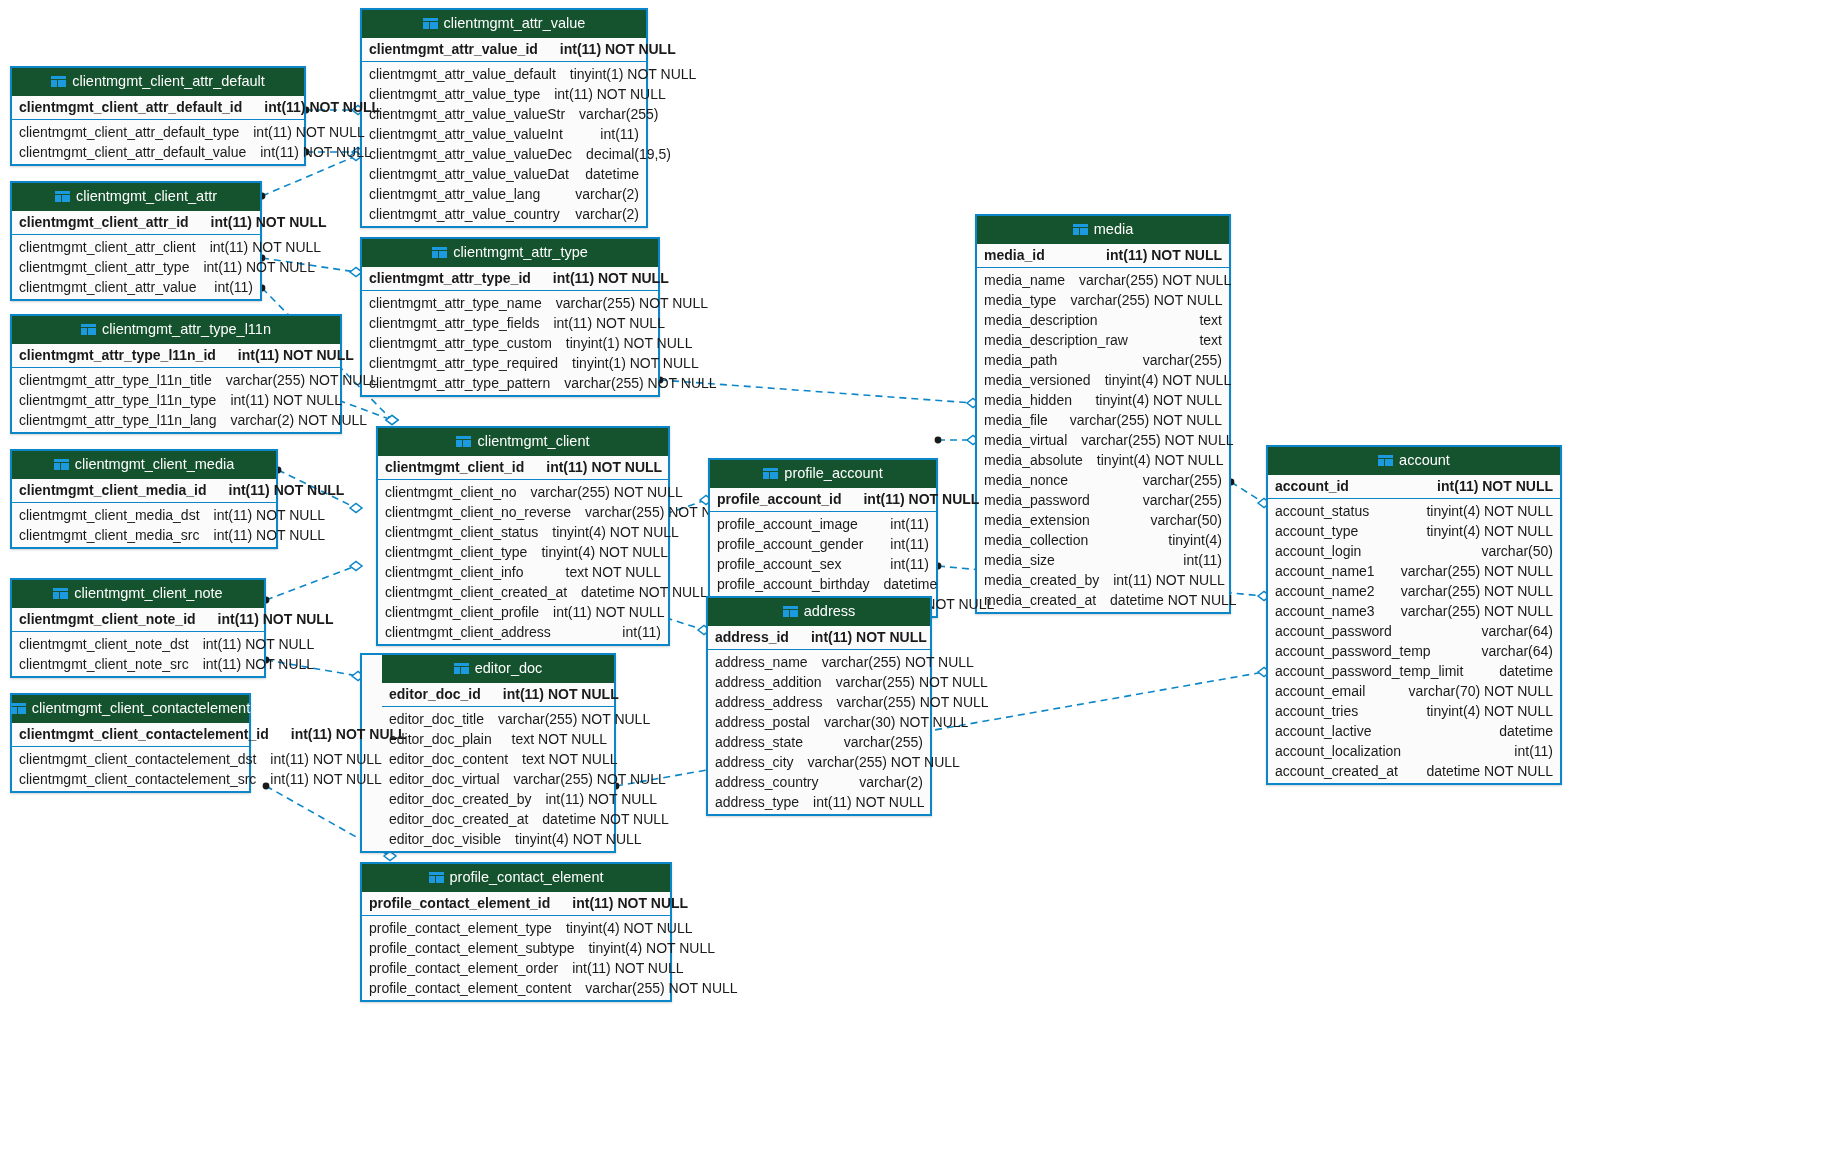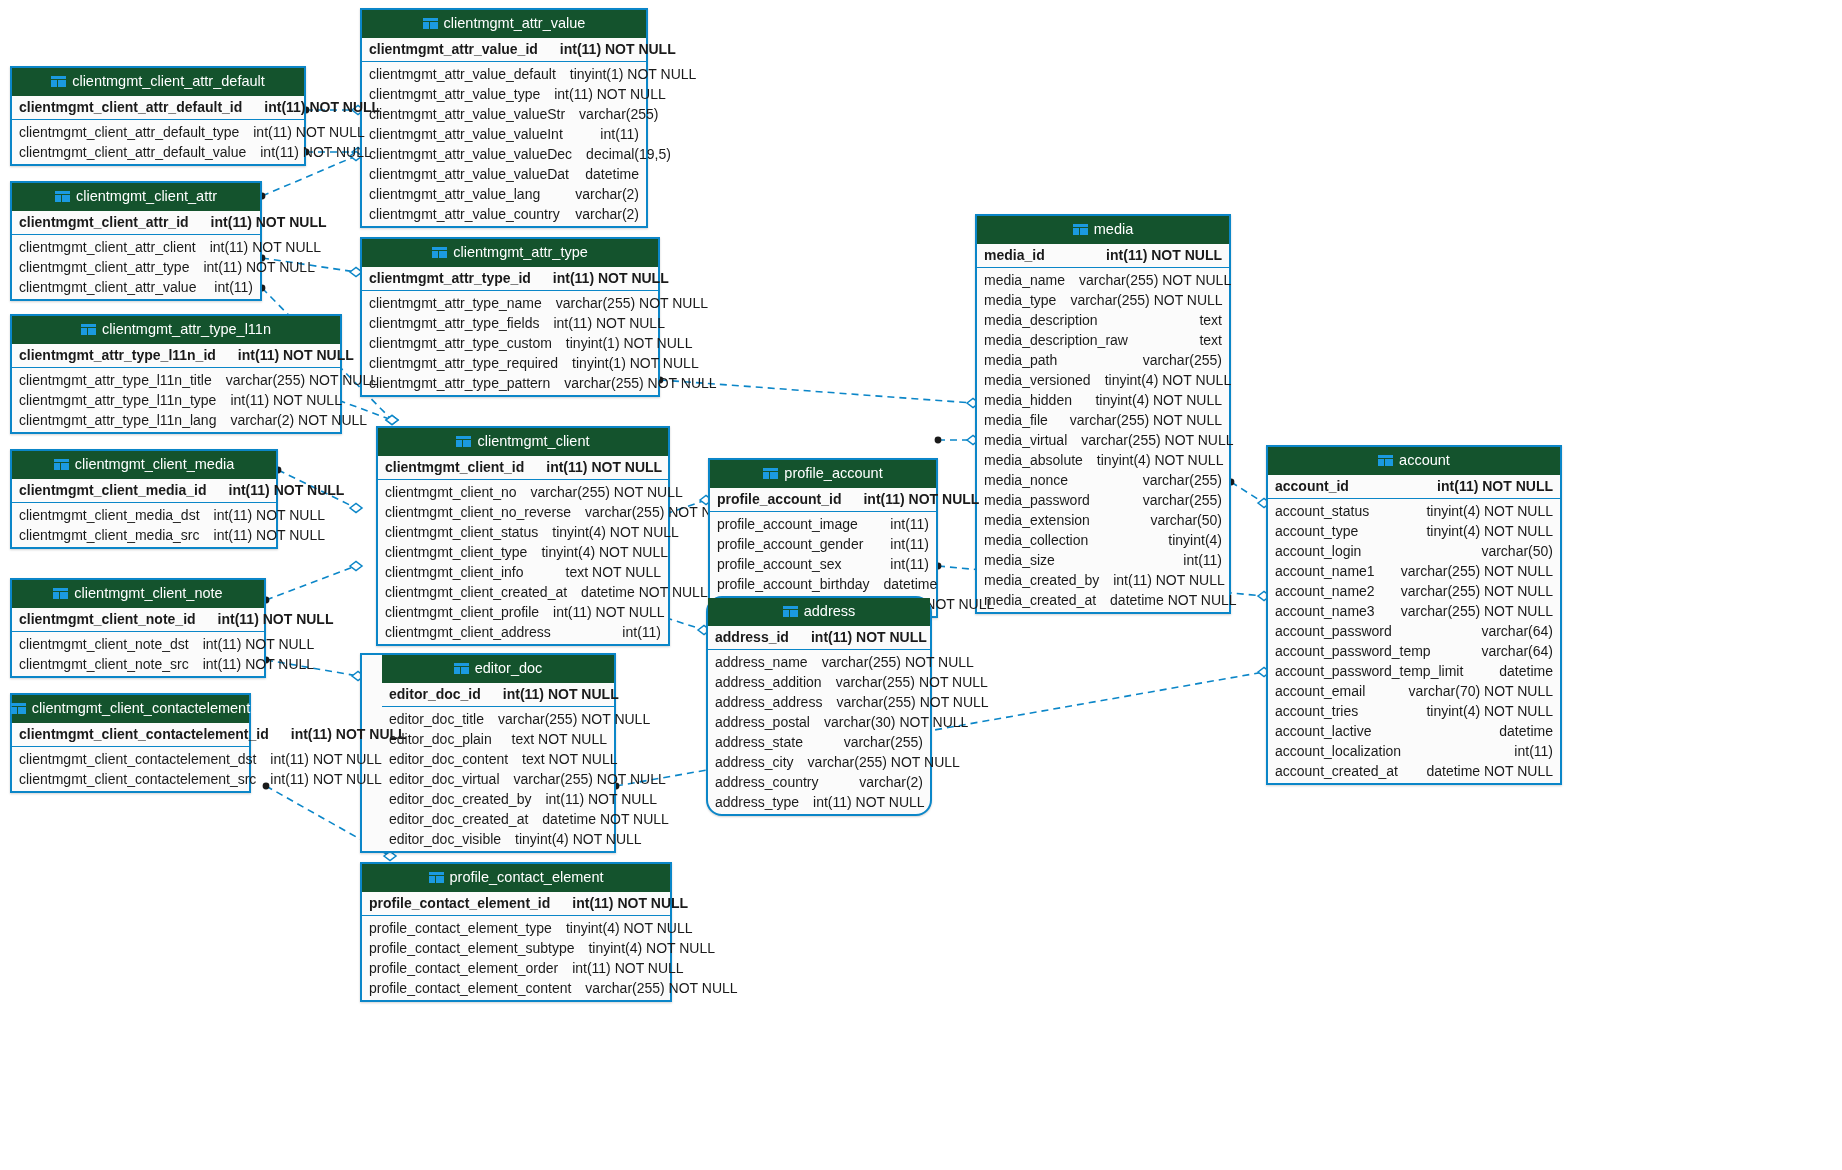--- a/index.html
+++ b/index.html
@@ -530,21 +530,21 @@
           <div class="row">
             <span>clientmgmt_client_note_dst</span>
             <span class="col-type">int(11) NOT NULL</span>
           </div>
           <div class="row">
             <span>clientmgmt_client_note_src</span>
             <span class="col-type">int(11) NOT NULL</span>
           </div>
         </div>
       </div>
-      <div class="tbl" style="left: 706px; top: 596px; width: 226px; border-radius: 16px;">
+      <div class="tbl" style="left: 706px; top: 596px; width: 226px;">
         <div class="tbl-head">
           <span class="ticon">
             <i class="a"></i>
             <i class="b"></i>
             <i class="c"></i>
           </span>
           <span class="tname">address</span>
         </div>
         <div class="pk-row">
           <span>address_id</span>

